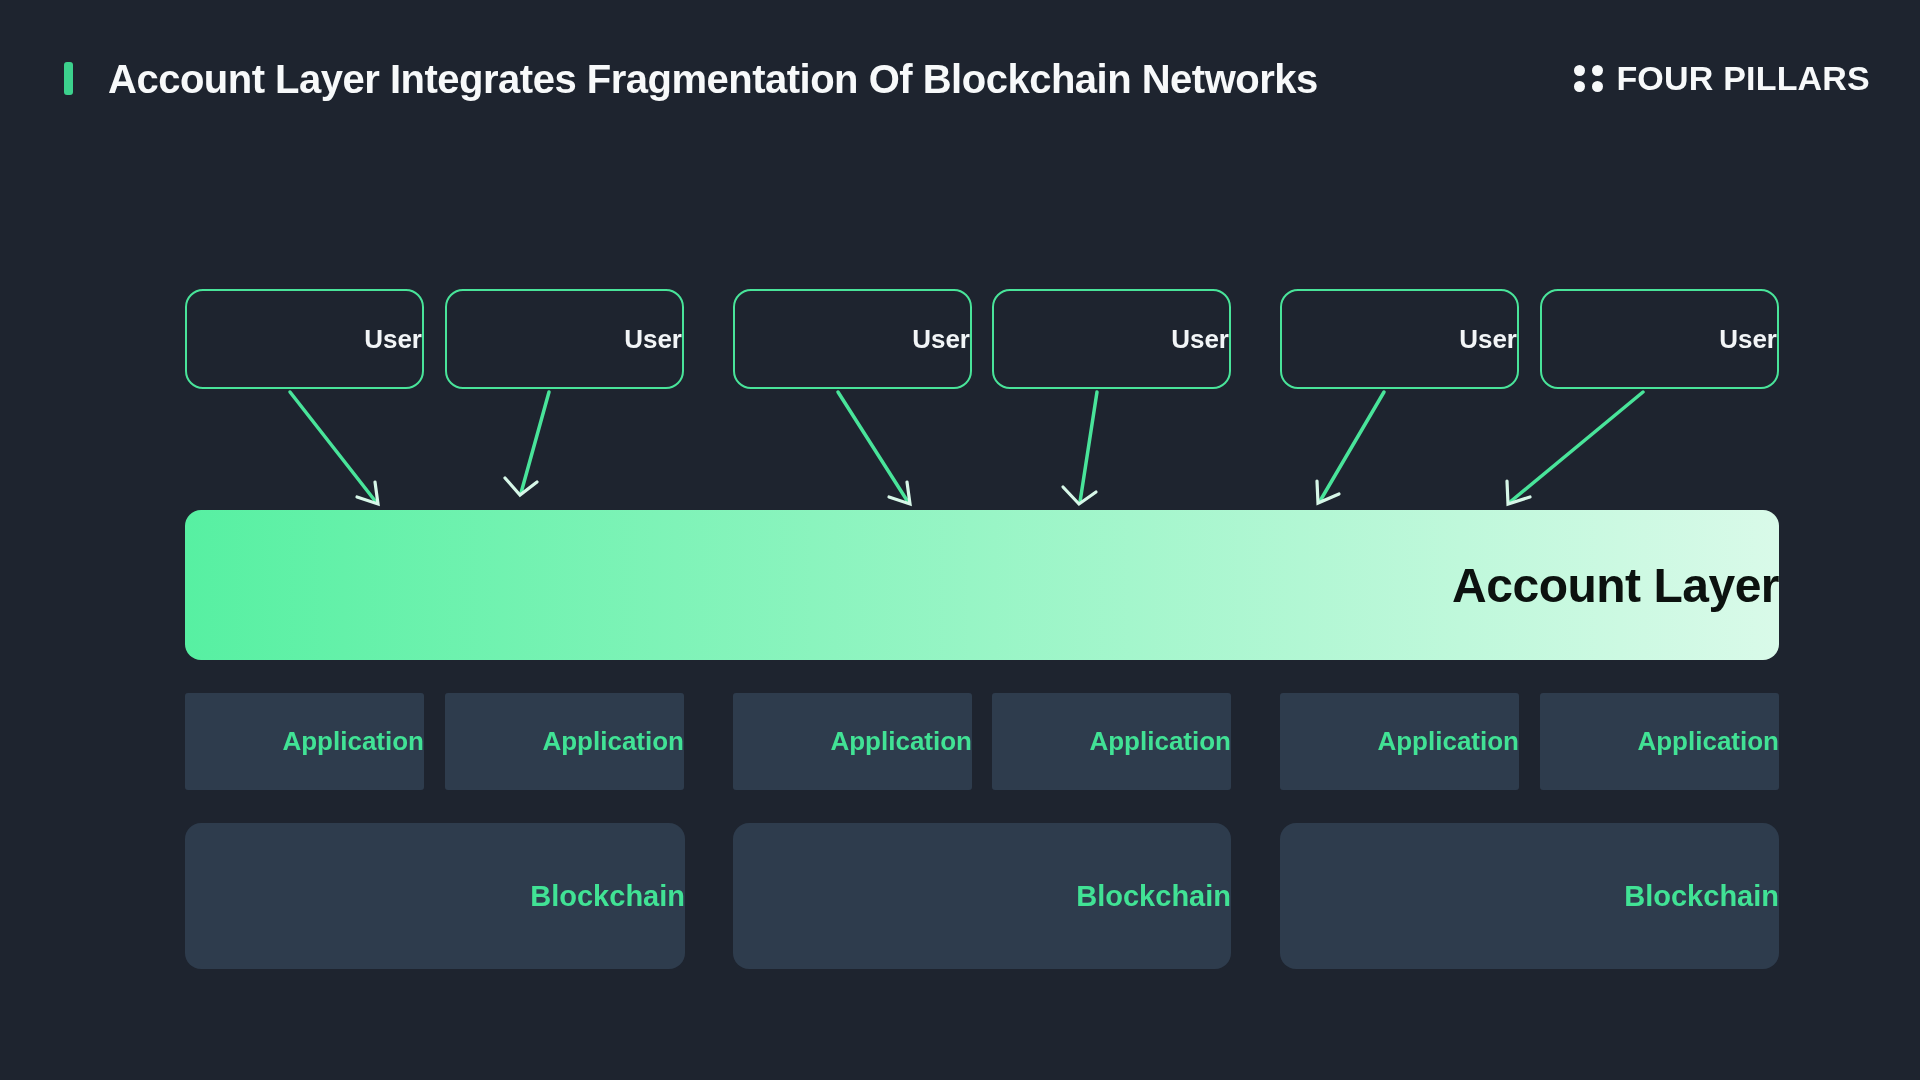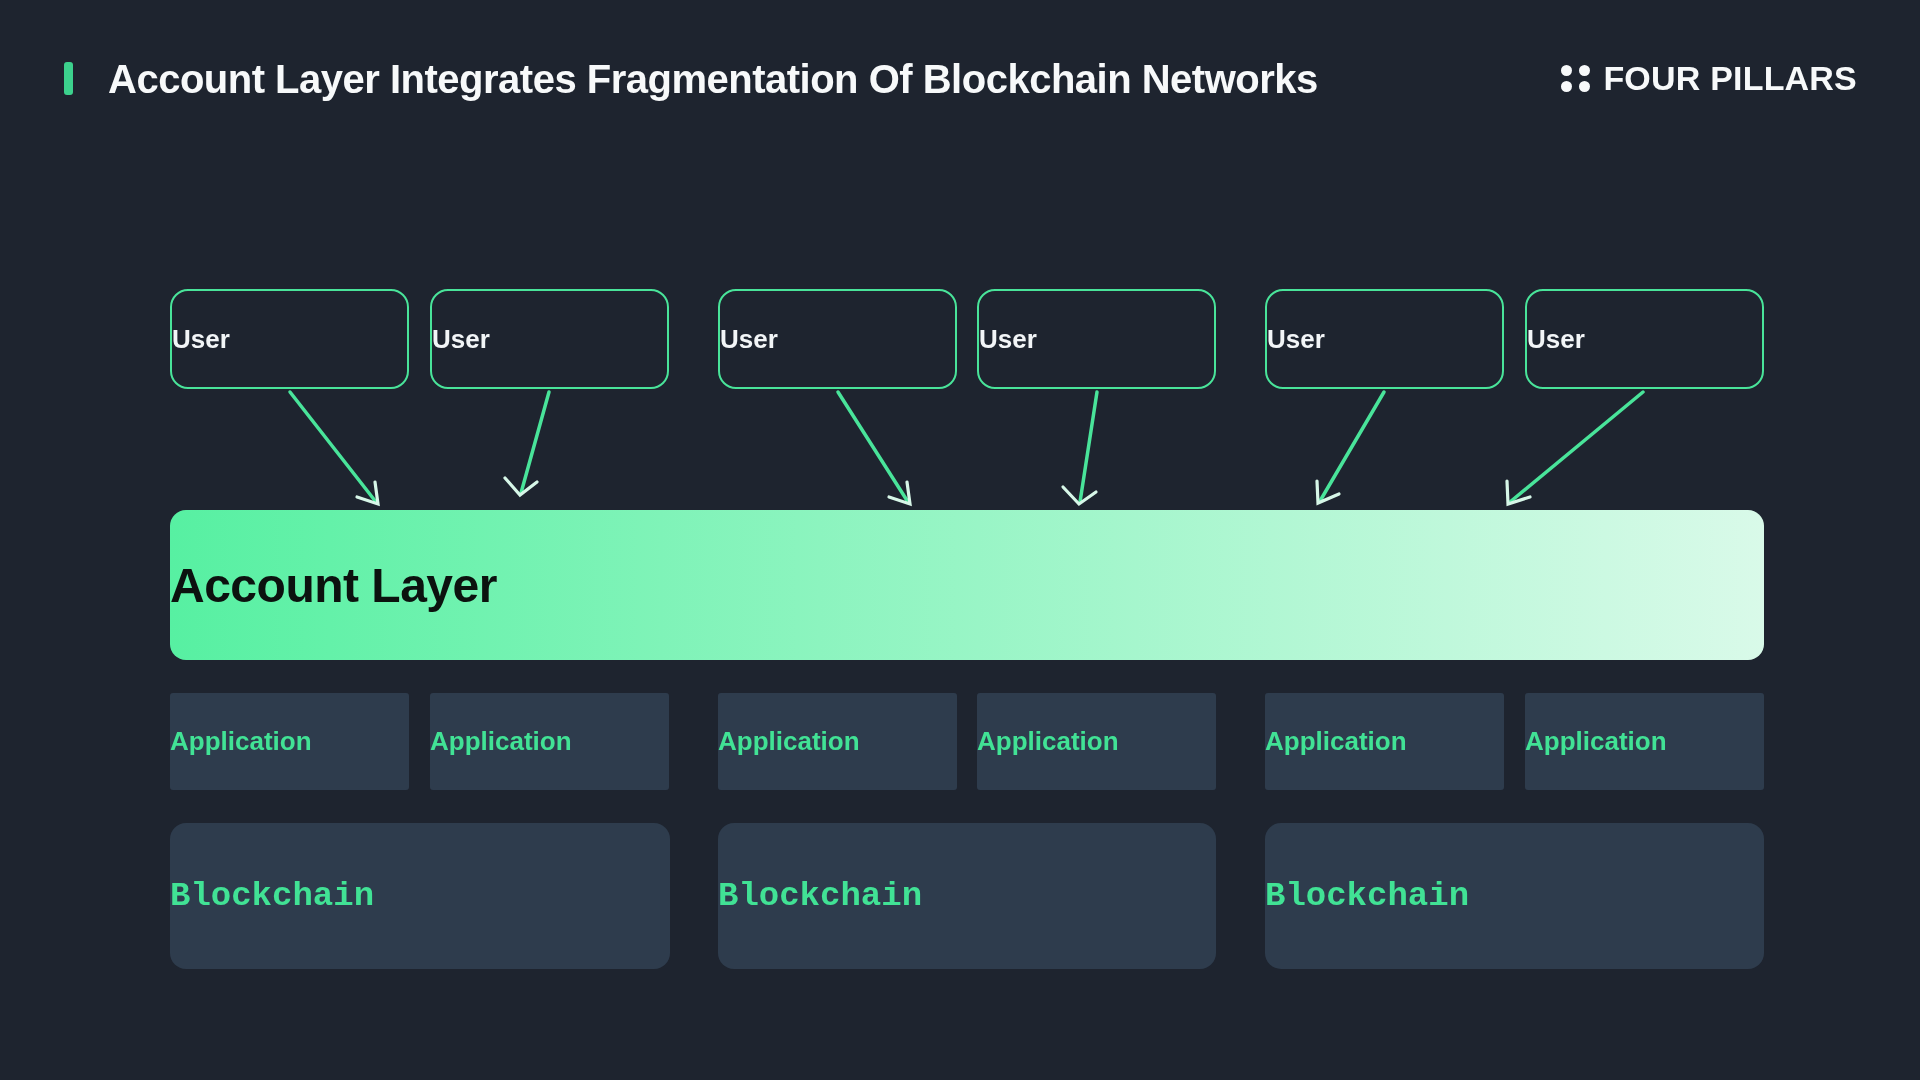--- a/index.html
+++ b/index.html
@@ -37,40 +37,40 @@
     border-radius: 3px;
   }
   .page-title {
     position: absolute; left: 108px; top: 57px;
     font-size: 40px; font-weight: 700;
     letter-spacing: -0.5px;
     color: var(--title-text);
     white-space: nowrap;
   }
   .brand {
-    position: absolute; right: 63px; top: 57px;
+    position: absolute; right: 50px; top: 57px;
     display: flex; align-items: center; gap: 13px;
     height: 42px;
   }
   .brand-dots {
     display: grid;
     grid-template-columns: 11px 11px;
     grid-template-rows: 11px 11px;
     gap: 5px 7px;
   }
   .brand-dots span { width: 11px; height: 11px; border-radius: 50%; background: #f7f9fa; }
   .brand-name {
     font-size: 34px; font-weight: 800;
     color: var(--title-text);
     letter-spacing: 0.2px;
     white-space: nowrap;
   }
 
   
-  .node { position: absolute; display: flex; align-items: center; justify-content: flex-start; }
+  .node { position: absolute; display: flex; align-items: center; justify-content: flex-end; margin-left: 15px; }
 
   .user-box {
     top: 289px; width: 239px; height: 100px;
     border: 2.5px solid var(--green-line);
     border-radius: 18px;
     background: transparent;
     color: var(--box-text);
     font-size: 26px; font-weight: 600;
   }
 
@@ -89,21 +89,21 @@
     border-radius: 3px;
     color: var(--green-text);
     font-size: 26px; font-weight: 600;
   }
 
   .blockchain-box {
     top: 823px; height: 146px;
     background: var(--panel);
     border-radius: 16px;
     color: var(--green-text);
-    font-size: 34px; font-weight: 700; font-family: Liberation Mono, monospace;
+    font-size: 29px; font-weight: 700;
   }
 
   
   .c1 { left: 170px; }  .c2 { left: 430px; }  .c3 { left: 718px; }
   .c4 { left: 977px; }  .c5 { left: 1265px; } .c6 { left: 1525px; }
 
   .arrow-layer { position: absolute; left: 0; top: 0; width: 1920px; height: 1080px; pointer-events: none; }
   .arrow-line { stroke: var(--green-line); stroke-width: 3.5; stroke-linecap: round; fill: none; }
   .arrow-head-stroke { stroke: var(--arrowhead); stroke-width: 3.2; stroke-linecap: round; fill: none; }
 </style>

